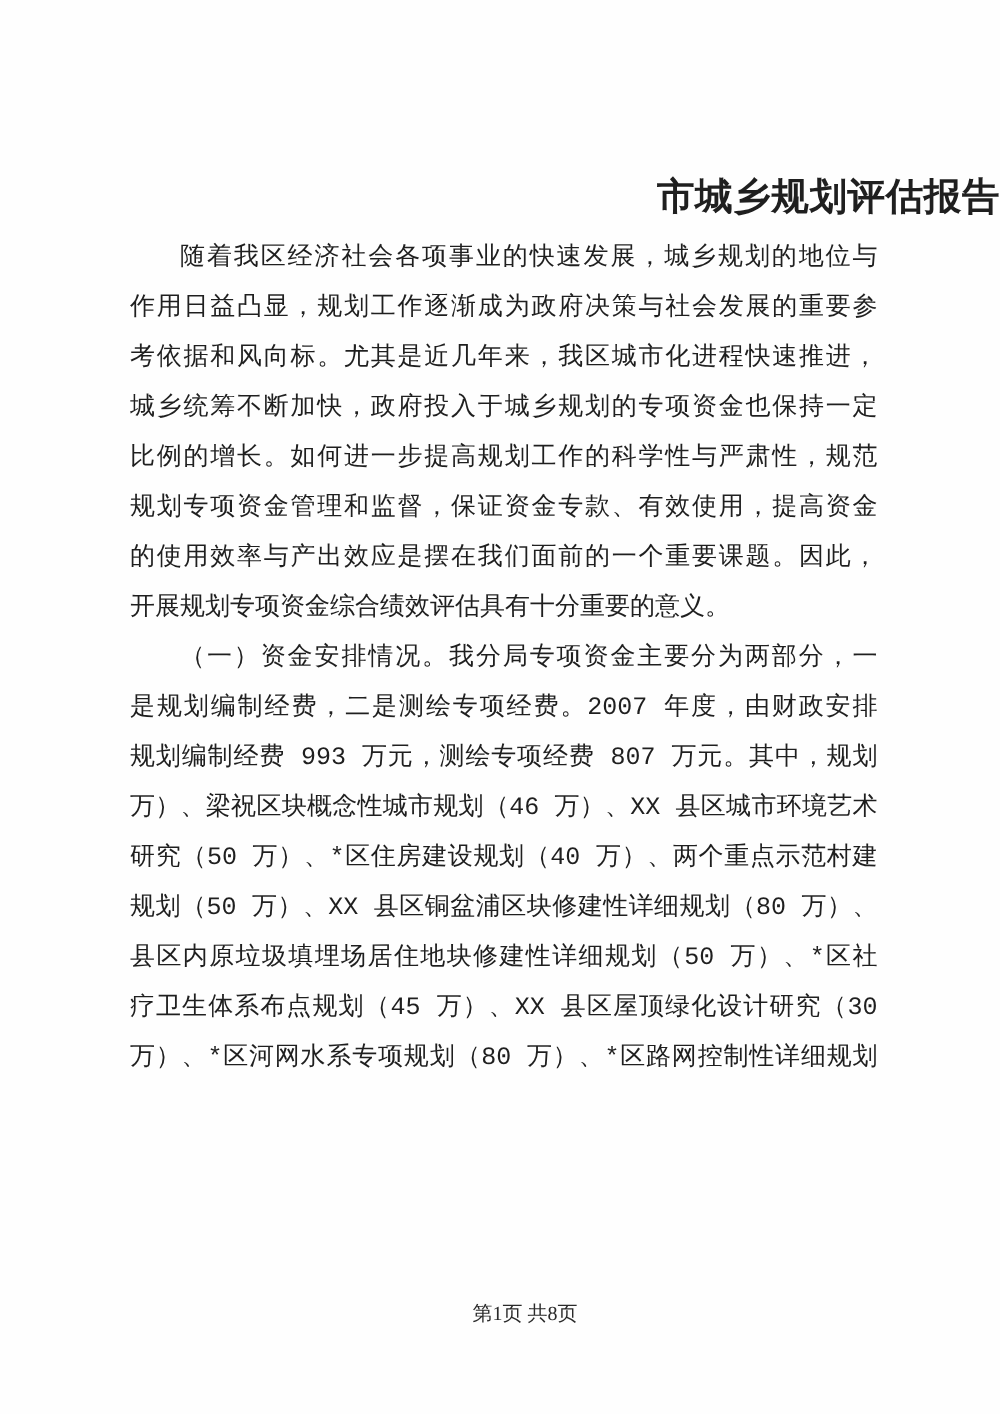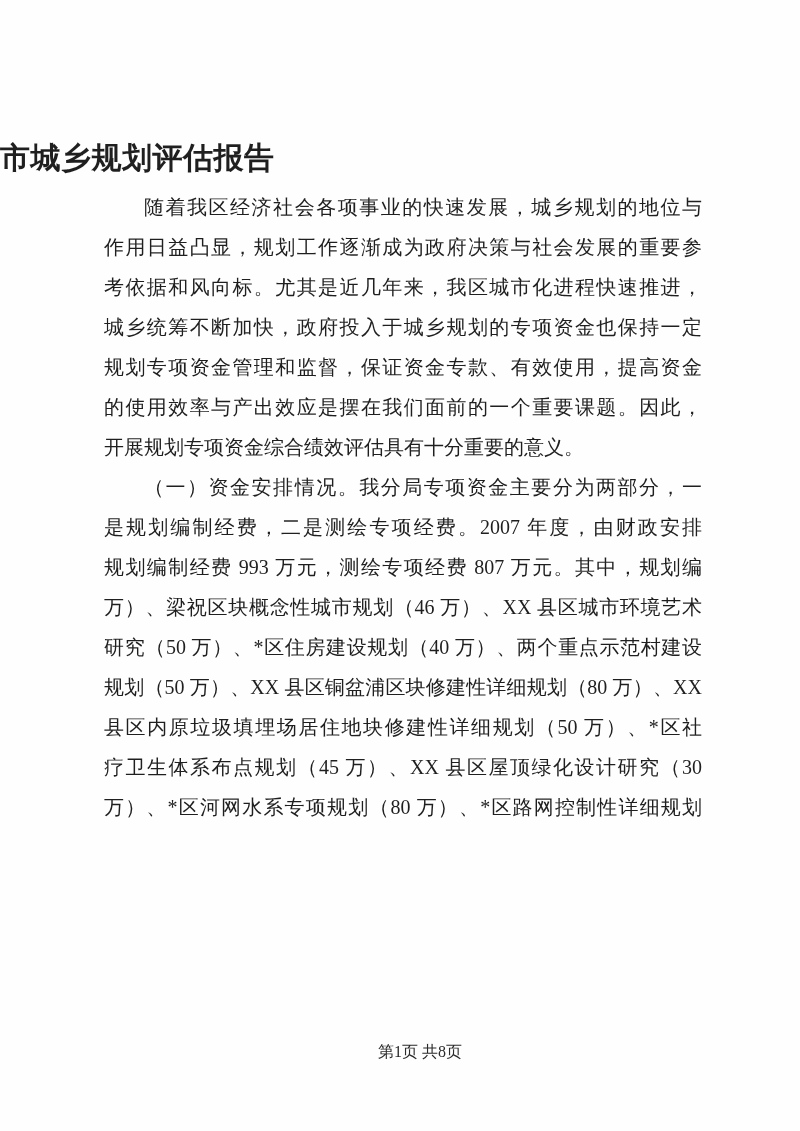--- a/index.html
+++ b/index.html
@@ -14,39 +14,40 @@
     height: 1131px;
     background: #fefefe;
     color: #1f1f1f;
     overflow: hidden;
   }
   .doc-title {
     position: absolute;
     top: 141px;
     left: 0;
     width: 800px;
-    text-align: left;
+    text-align: right;
     font-size: 30px;
     line-height: 34px;
     font-weight: bold;
     letter-spacing: 0.5px;
   }
   .content {
     position: absolute;
     top: 187px;
     left: 104px;
     width: 598px;
     font-size: 20px;
   }
   .line {
     height: 40px;
     line-height: 40px;
     overflow: hidden;
     text-align: justify;
     text-align-last: justify;
+    font-family: Liberation Mono, monospace;
   }
   .line.indent { text-indent: 40px; }
   .line.endline { text-align-last: left; }
   .footer {
     position: absolute;
     top: 1041px;
     left: 0;
     width: 800px;
     text-align: center;
     font-size: 16px;
@@ -62,20 +63,21 @@
 
   <h1 class="doc-title">市城乡规划评估报告</h1>
 
   <div class="content">
 
     <div class="para">
       <div class="line indent">随着我区经济社会各项事业的快速发展，城乡规划的地位与</div>
       <div class="line">作用日益凸显，规划工作逐渐成为政府决策与社会发展的重要参</div>
       <div class="line">考依据和风向标。尤其是近几年来，我区城市化进程快速推进，</div>
       <div class="line">城乡统筹不断加快，政府投入于城乡规划的专项资金也保持一定</div>
+      <div class="line">比例的增长。如何进一步提高规划工作的科学性与严肃性，规范</div>
       <div class="line">规划专项资金管理和监督，保证资金专款、有效使用，提高资金</div>
       <div class="line">的使用效率与产出效应是摆在我们面前的一个重要课题。因此，</div>
       <div class="line endline">开展规划专项资金综合绩效评估具有十分重要的意义。</div>
     </div>
 
 
     <div class="para">
       <div class="line indent">（一）资金安排情况。我分局专项资金主要分为两部分，一</div>
       <div class="line">是规划编制经费，二是测绘专项经费。2007 年度，由财政安排</div>
       <div class="line">规划编制经费 993 万元，测绘专项经费 807 万元。其中，规划编</div>

